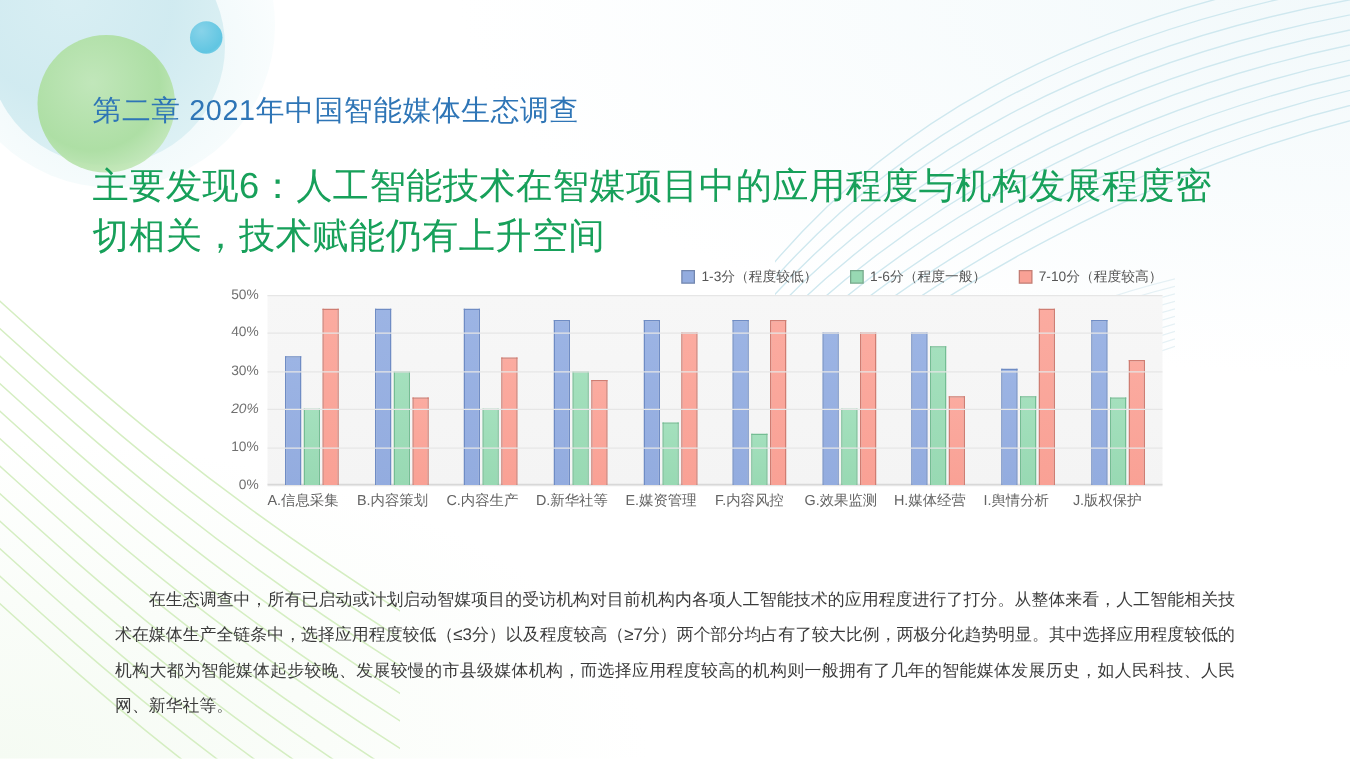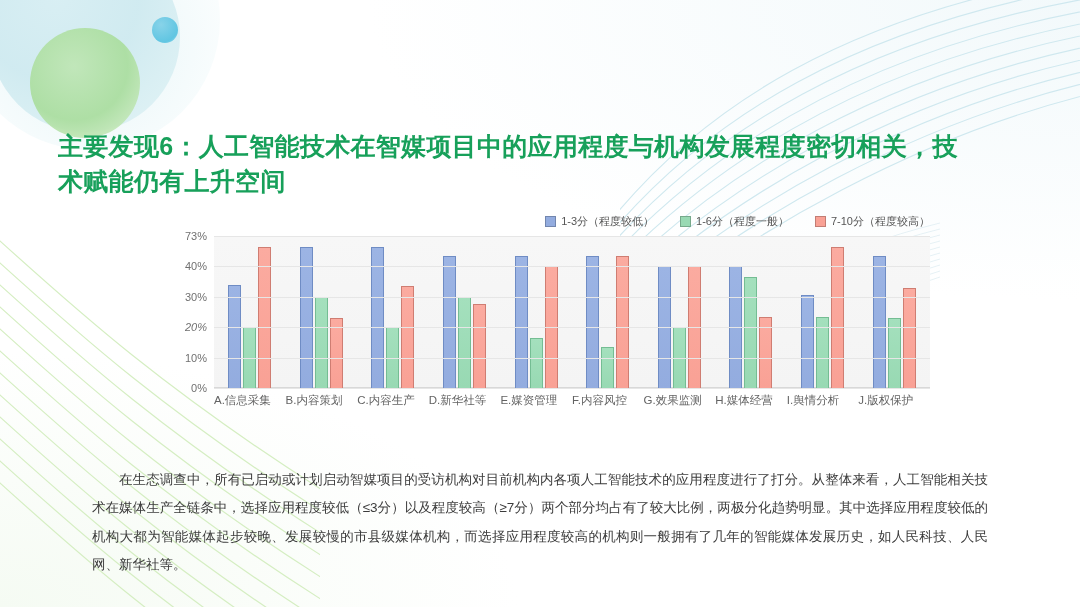--- a/index.html
+++ b/index.html
@@ -44,22 +44,22 @@
   .swirl-tr{position:absolute;right:0;top:-6px;width:460px;height:250px;pointer-events:none;}
   .swirl-bl{position:absolute;left:-10px;top:195px;width:330px;height:420px;pointer-events:none;}
   .swirl-hatch{position:absolute;right:140px;top:205px;width:250px;height:150px;pointer-events:none;opacity:.65;}
 
   
   .chapter-title{
     position:absolute;left:74px;top:73px;
     font-size:23px;color:#2e75b6;letter-spacing:.5px;white-space:nowrap;
   }
   .main-heading{
-    position:absolute;left:58px;top:129px;width:900px;
-    font-size:25px;font-weight:bold;color:#17a05a;line-height:1.38;
+    position:absolute;left:74px;top:129px;width:900px;
+    font-size:29px;font-weight:normal;color:#17a05a;line-height:1.38;
     letter-spacing:.3px;
   }
 
   
   .chart-card{
     position:absolute;left:168px;top:212px;width:762px;height:205px;
   }
   .chart-title{
     position:absolute;left:82px;top:0px;
     font-size:13.5px;font-weight:bold;color:#4a4a4a;white-space:nowrap;
@@ -154,20 +154,21 @@
       <path d="M-30,120 C60,200 150,290 340,410"></path>
       <path d="M-30,142 C60,222 150,312 340,432"></path>
       <path d="M-30,164 C60,244 150,334 340,454"></path>
       <path d="M-30,186 C60,266 150,356 340,476"></path>
       <path d="M-30,208 C60,288 150,378 340,498"></path>
       <path d="M-30,230 C60,310 150,400 340,520"></path>
       <path d="M-30,252 C60,332 150,422 340,542"></path>
     </g>
   </svg>
 
+  <div class="chapter-title">第二章  2021年中国智能媒体生态调查</div>
   <div class="main-heading">主要发现6：人工智能技术在智媒项目中的应用程度与机构发展程度密切相关，技术赋能仍有上升空间</div>
 
   <div class="chart-card">
 
     <div class="legend" id="legend">
         <div class="legend-item">
           <span class="legend-swatch" style="background: rgb(147, 172, 223);"></span>
           <span class="legend-label">1-3分（程度较低）</span>
         </div>
         <div class="legend-item">
@@ -228,21 +229,21 @@
             <div class="bar s1" title="I.舆情分析 4-6分（程度一般） 23.5%" style="height: 47%;"></div>
             <div class="bar s2" title="I.舆情分析 7-10分（程度较高） 46.5%" style="height: 93%;"></div>
           </div>
           <div class="group">
             <div class="bar s0" title="J.版权保护 1-3分（程度较低） 43.5%" style="height: 87%;"></div>
             <div class="bar s1" title="J.版权保护 4-6分（程度一般） 23%" style="height: 46%;"></div>
             <div class="bar s2" title="J.版权保护 7-10分（程度较高） 33%" style="height: 66%;"></div>
           </div>
         </div>
     <div class="gridline" style="top: 0%;"></div>
-        <div class="ytick" style="top: 0%;">73%</div>
+        <div class="ytick" style="top: 0%;">50%</div>
         <div class="gridline" style="top: 20%;"></div>
         <div class="ytick" style="top: 20%;">40%</div>
         <div class="gridline" style="top: 40%;"></div>
         <div class="ytick" style="top: 40%;">30%</div>
         <div class="gridline" style="top: 60%;"></div>
         <div class="ytick" style="top: 60%; font-style: italic;">20%</div>
         <div class="gridline" style="top: 80%;"></div>
         <div class="ytick" style="top: 80%;">10%</div>
         <div class="gridline" style="top: 100%;"></div>
         <div class="ytick" style="top: 100%;">0%</div>

